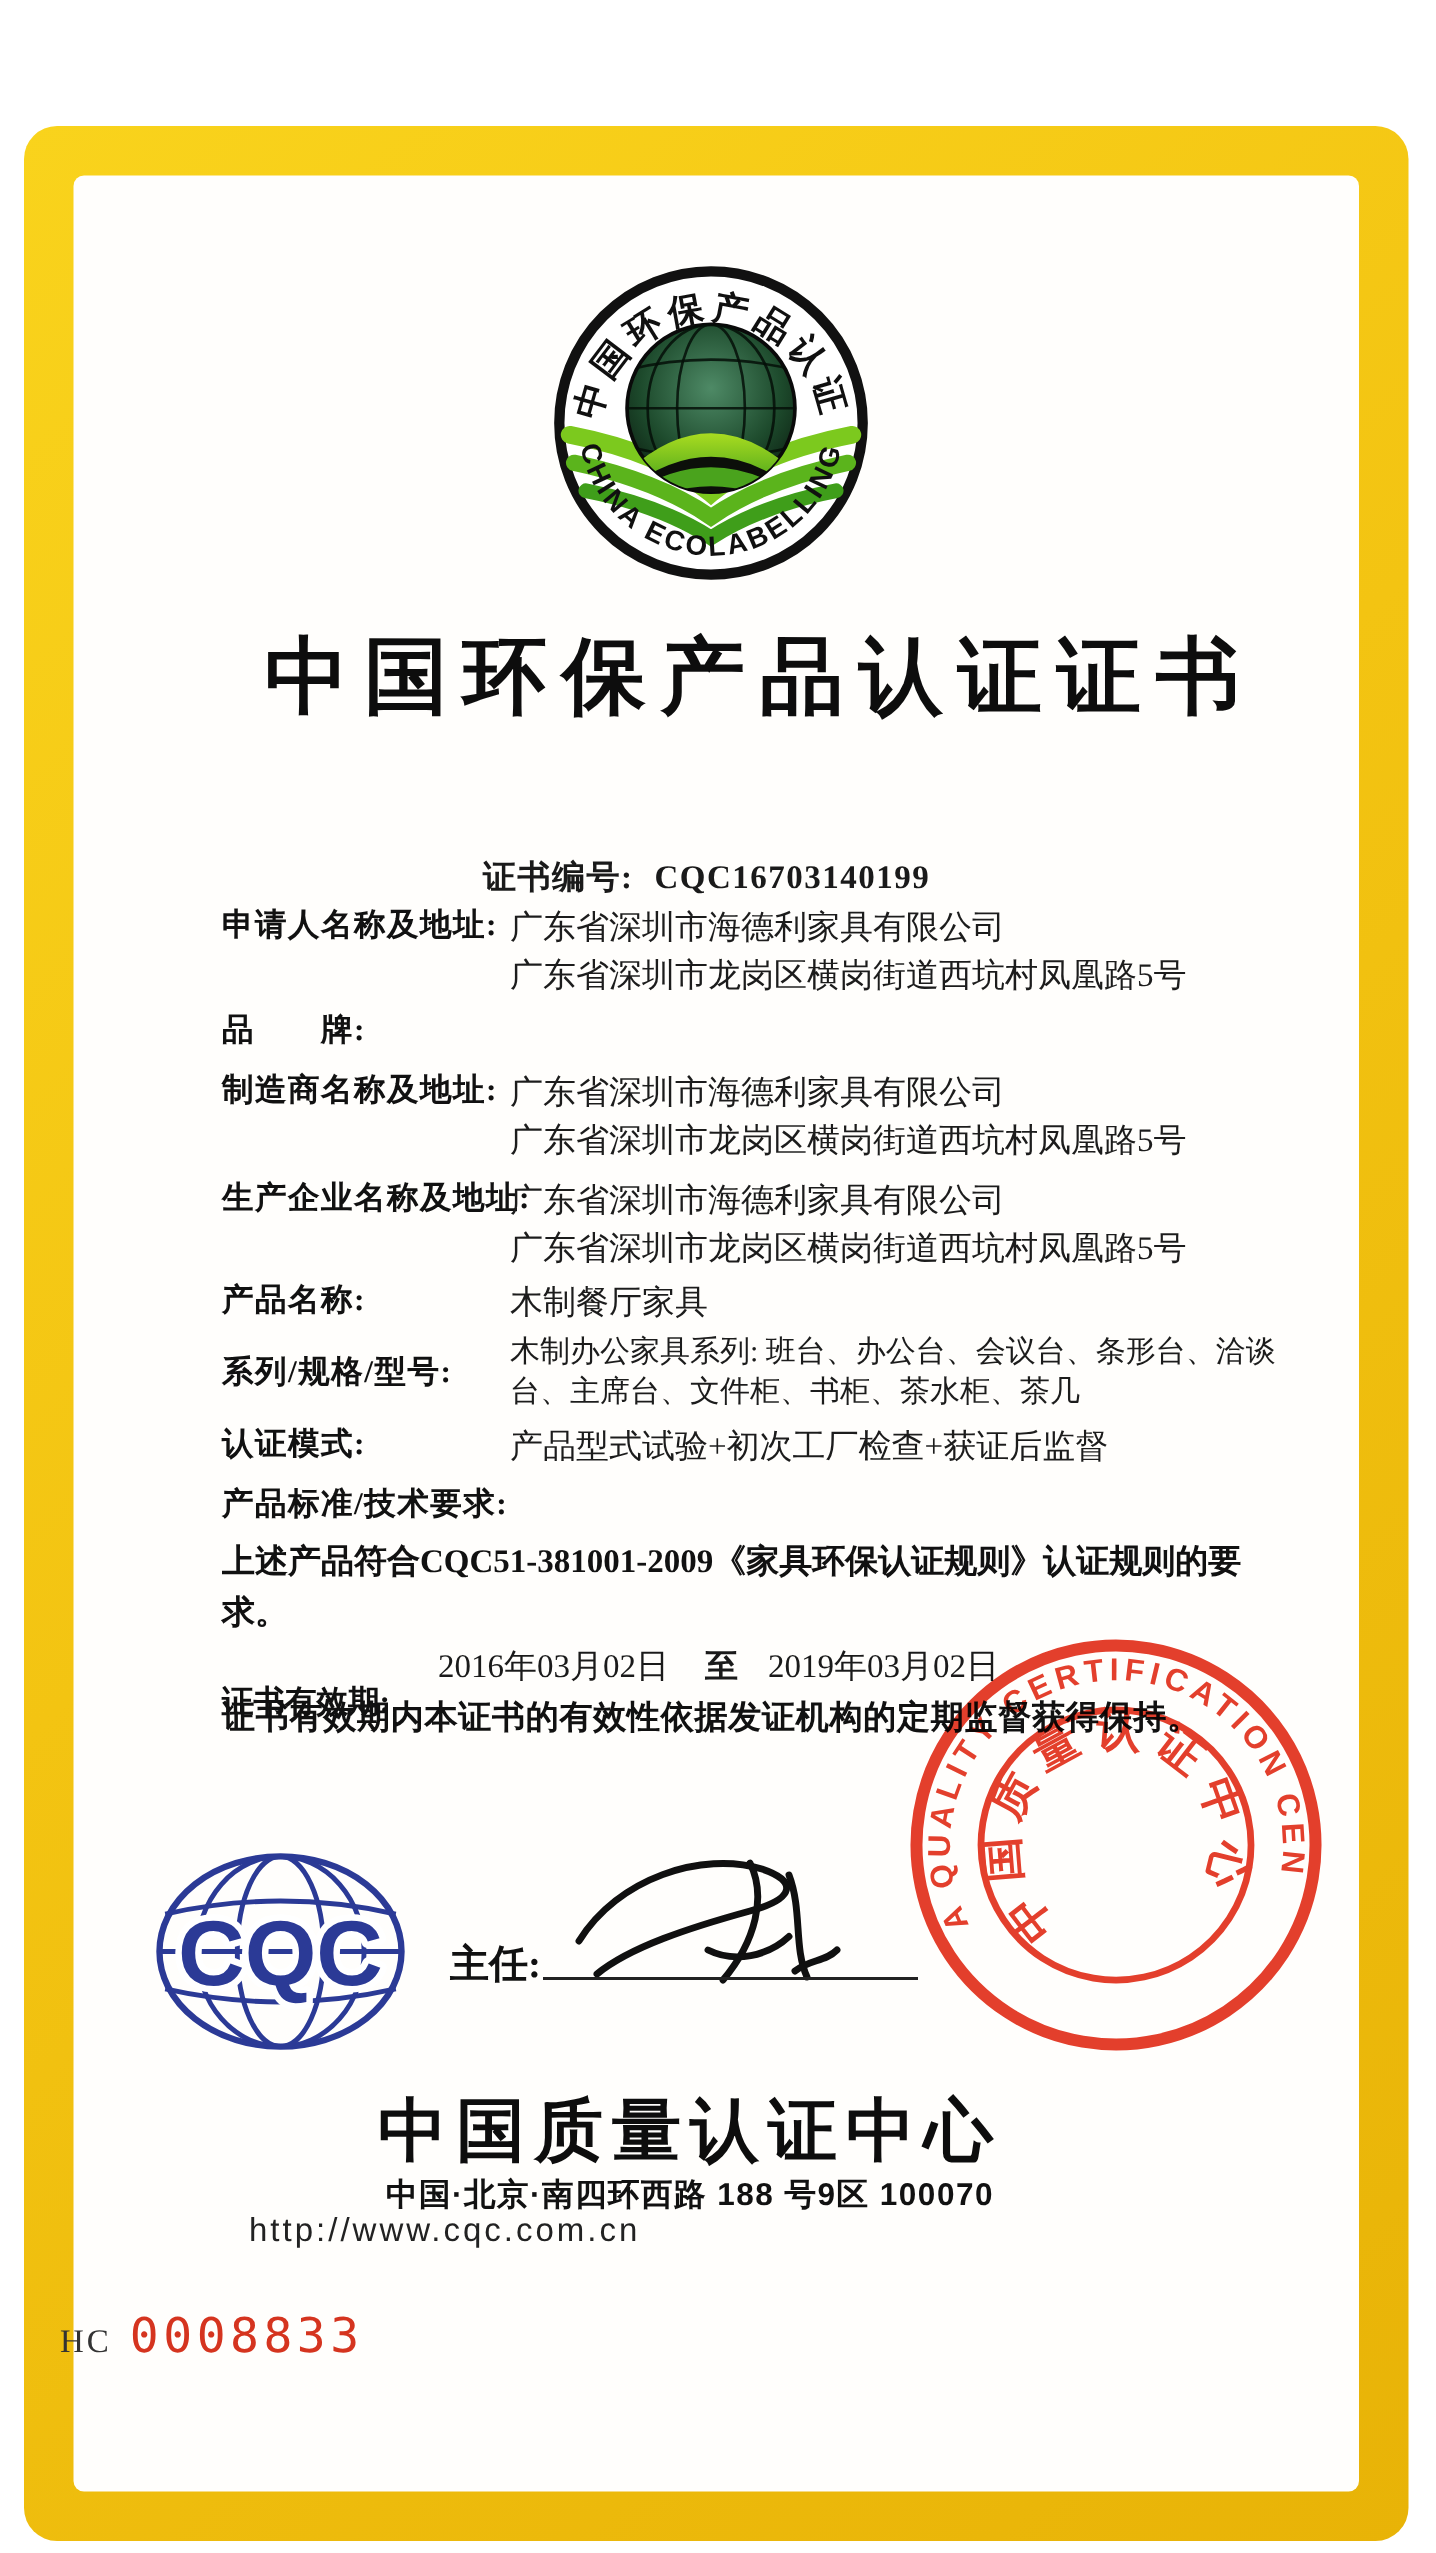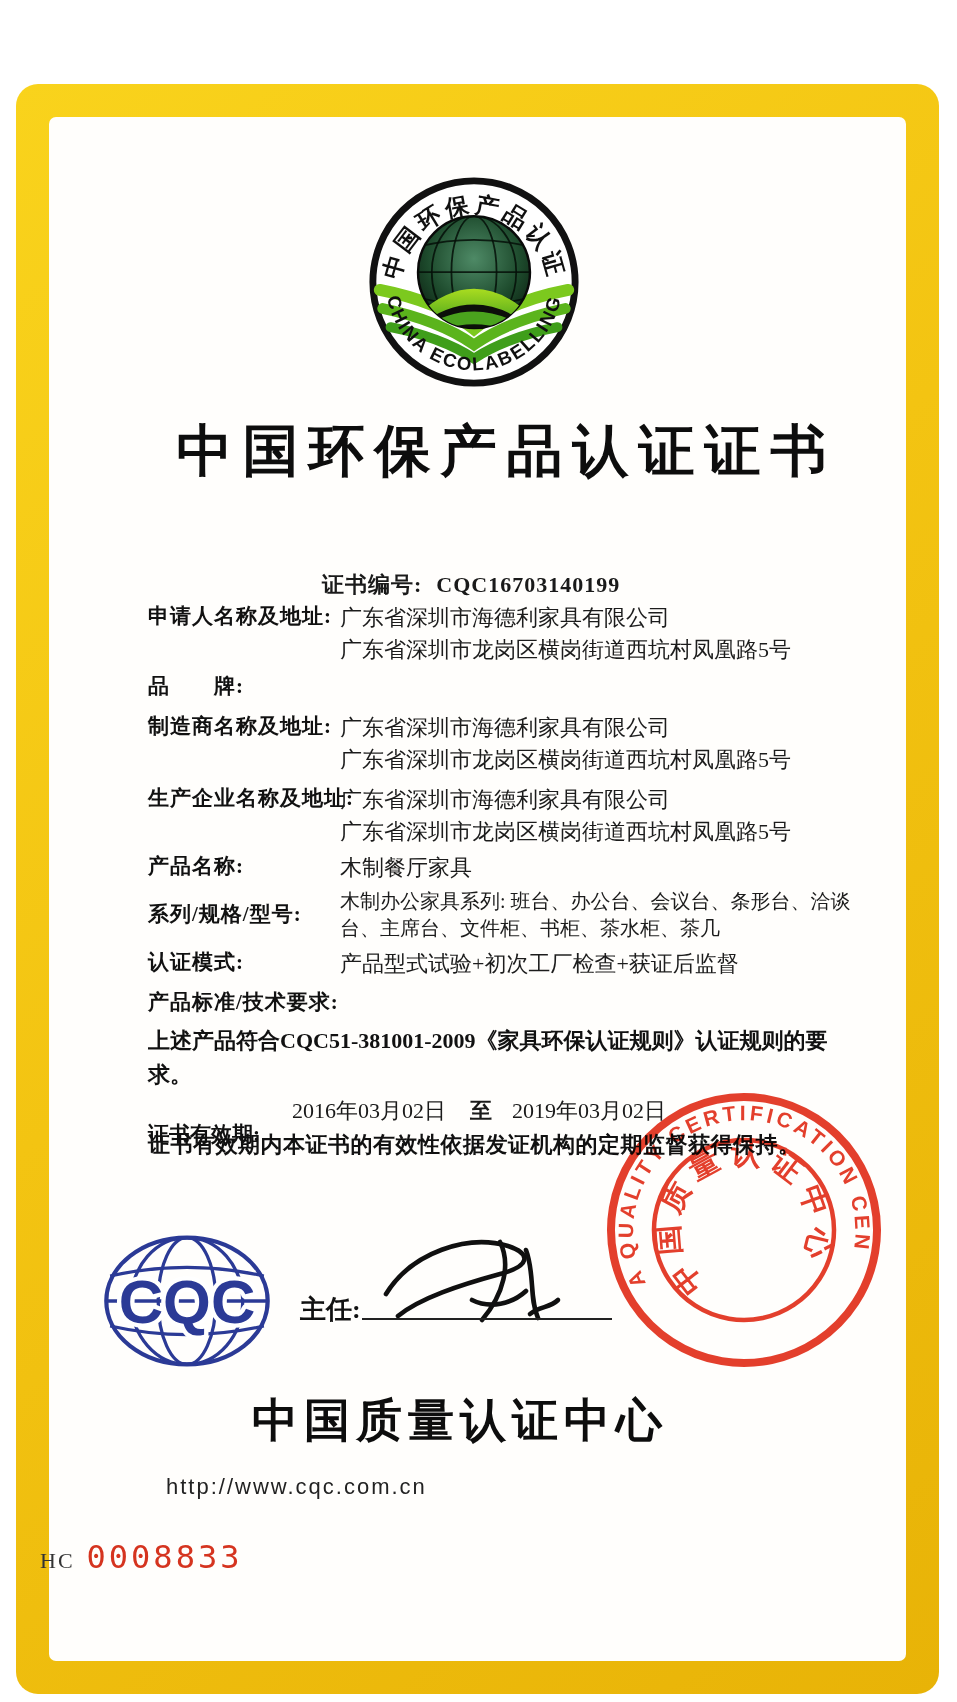--- a/index.html
+++ b/index.html
@@ -203,20 +203,21 @@
       <text font-family="Liberation Sans,DejaVu Sans,sans-serif" font-size="21" font-weight="700" fill="#e23420" letter-spacing="3.5">
         <textPath href="#sr1" startOffset="50%" text-anchor="middle">CHINA QUALITY CERTIFICATION CENTRE</textPath>
       </text>
       <text font-family="Liberation Serif,DejaVu Serif,serif" font-size="30" font-weight="700" fill="#e23420" letter-spacing="8">
         <textPath href="#sr2" startOffset="50%" text-anchor="middle">中国质量认证中心</textPath>
       </text>
     </g>
   </svg>
 
   <div class="abs orgname">中国质量认证中心</div>
+  <div class="abs address">中国·北京·南四环西路 188 号9区  100070</div>
   <div class="abs url">http://www.cqc.com.cn</div>
 
   <div class="abs serial">
     <span class="pre">HC</span>
     <span class="num">0008833</span>
   </div>
 
 </div>
 
 </body></html>

